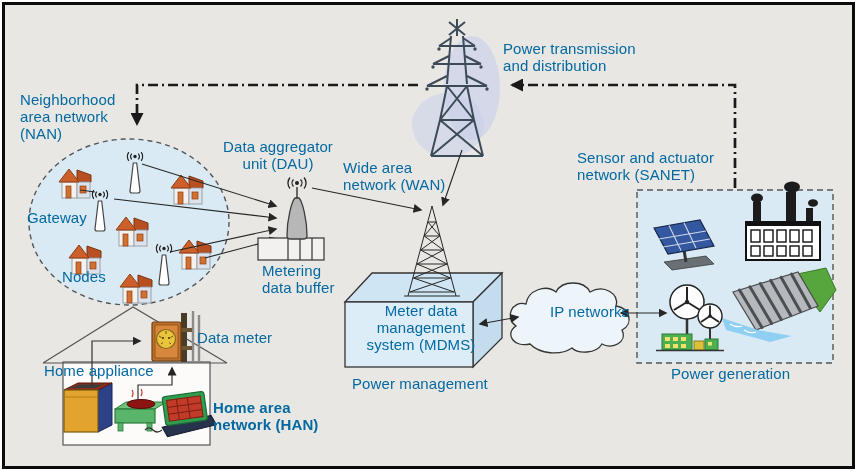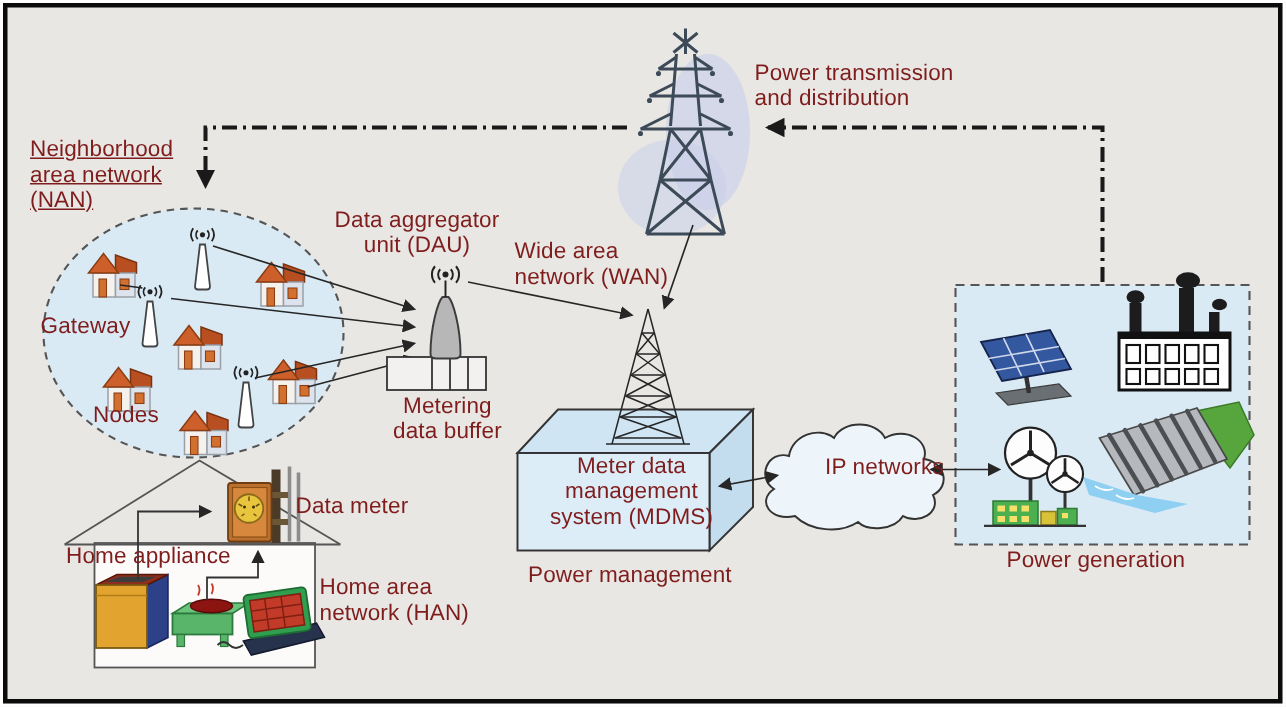--- a/index.html
+++ b/index.html
@@ -1,20 +1,20 @@
 <!DOCTYPE html>
 <html><head>
 <meta charset="utf-8">
 <style>
   html,body{margin:0;padding:0;background:#fff;}
   .stage{position:relative;width:857px;height:471px;background:#ffffff;overflow:hidden;
          font-family:"Liberation Sans",sans-serif;}
   .frame{position:absolute;left:2px;top:2px;width:847px;height:461px;border:3px solid #0b0b0b;background:#e8e7e4;}
   svg.layer{position:absolute;left:0;top:0;width:857px;height:471px;}
-  .lbl{position:absolute;white-space:pre-line;font-size:15px;line-height:1.13;color:#7f1d1d;letter-spacing:.1px;}
+  .lbl{position:absolute;white-space:pre-line;font-size:15px;line-height:1.13;color:#0369a1;letter-spacing:.1px;}
   .center{text-align:center;}
 </style>
 </head>
 <body>
 
 <div class="stage">
   <div class="frame"></div>
 
   <svg class="layer" viewBox="0 0 857 471">
     <defs>
@@ -230,36 +230,38 @@
       <rect x="164" y="394" width="42" height="29" rx="3" fill="#2f9e4f" stroke="#1c6c33" stroke-width="1.2"></rect>
       <rect x="168" y="398" width="34" height="21" fill="#c23a28" stroke="#7e1f12" stroke-width="1"></rect>
       <path d="M168,405 h34 M168,412 h34 M178,398 v21 M189,398 v21" stroke="#7e1f12" stroke-width="1"></path>
     </g>
     <path d="M162,430 q-5,4 -9,0 q-4,-4 -8,0" fill="none" stroke="#333" stroke-width="1.2"></path>
 
     <path d="M92,386 L92,341 L140,341" fill="none" stroke="#333" stroke-width="1.2" marker-end="url(#arr)"></path>
     <path d="M138,400 L138,385 L172,385 L172,368" fill="none" stroke="#333" stroke-width="1.2" marker-end="url(#arr)"></path>
   </svg>
 
-  <div class="lbl" style="left:20px;top:92px;text-decoration:underline;">Neighborhood
+  <div class="lbl" style="left:20px;top:92px;">Neighborhood
 area network
 (NAN)</div>
   <div class="lbl" style="left:27px;top:210px;">Gateway</div>
   <div class="lbl" style="left:62px;top:269px;text-align:right;">Nodes</div>
   <div class="lbl center" style="left:207px;top:139px;width:142px;">Data aggregator
 unit (DAU)</div>
   <div class="lbl" style="left:343px;top:160px;">Wide area
 network (WAN)</div>
   <div class="lbl" style="left:503px;top:41px;">Power transmission
 and distribution</div>
-  <div class="lbl" style="left:262px;top:263px;text-align:center;">Metering
+  <div class="lbl" style="left:577px;top:150px;">Sensor and actuator
+network (SANET)</div>
+  <div class="lbl" style="left:262px;top:263px;">Metering
 data buffer</div>
   <div class="lbl" style="left:197px;top:330px;">Data meter</div>
   <div class="lbl" style="left:44px;top:363px;">Home appliance</div>
-  <div class="lbl" style="left:213px;top:384px;">Home area
+  <div class="lbl" style="left:213px;top:400px;font-weight:bold;">Home area
 network (HAN)</div>
   <div class="lbl center" style="left:347px;top:303px;width:148px;">Meter data
 management
 system (MDMS)</div>
   <div class="lbl" style="left:332px;top:376px;margin-left:20px;">Power management</div>
   <div class="lbl" style="left:516px;top:304px;margin-left:34px;">IP networks</div>
   <div class="lbl" style="left:671px;top:366px;text-align:right;">Power generation</div>
 </div>
 
 </body></html>

